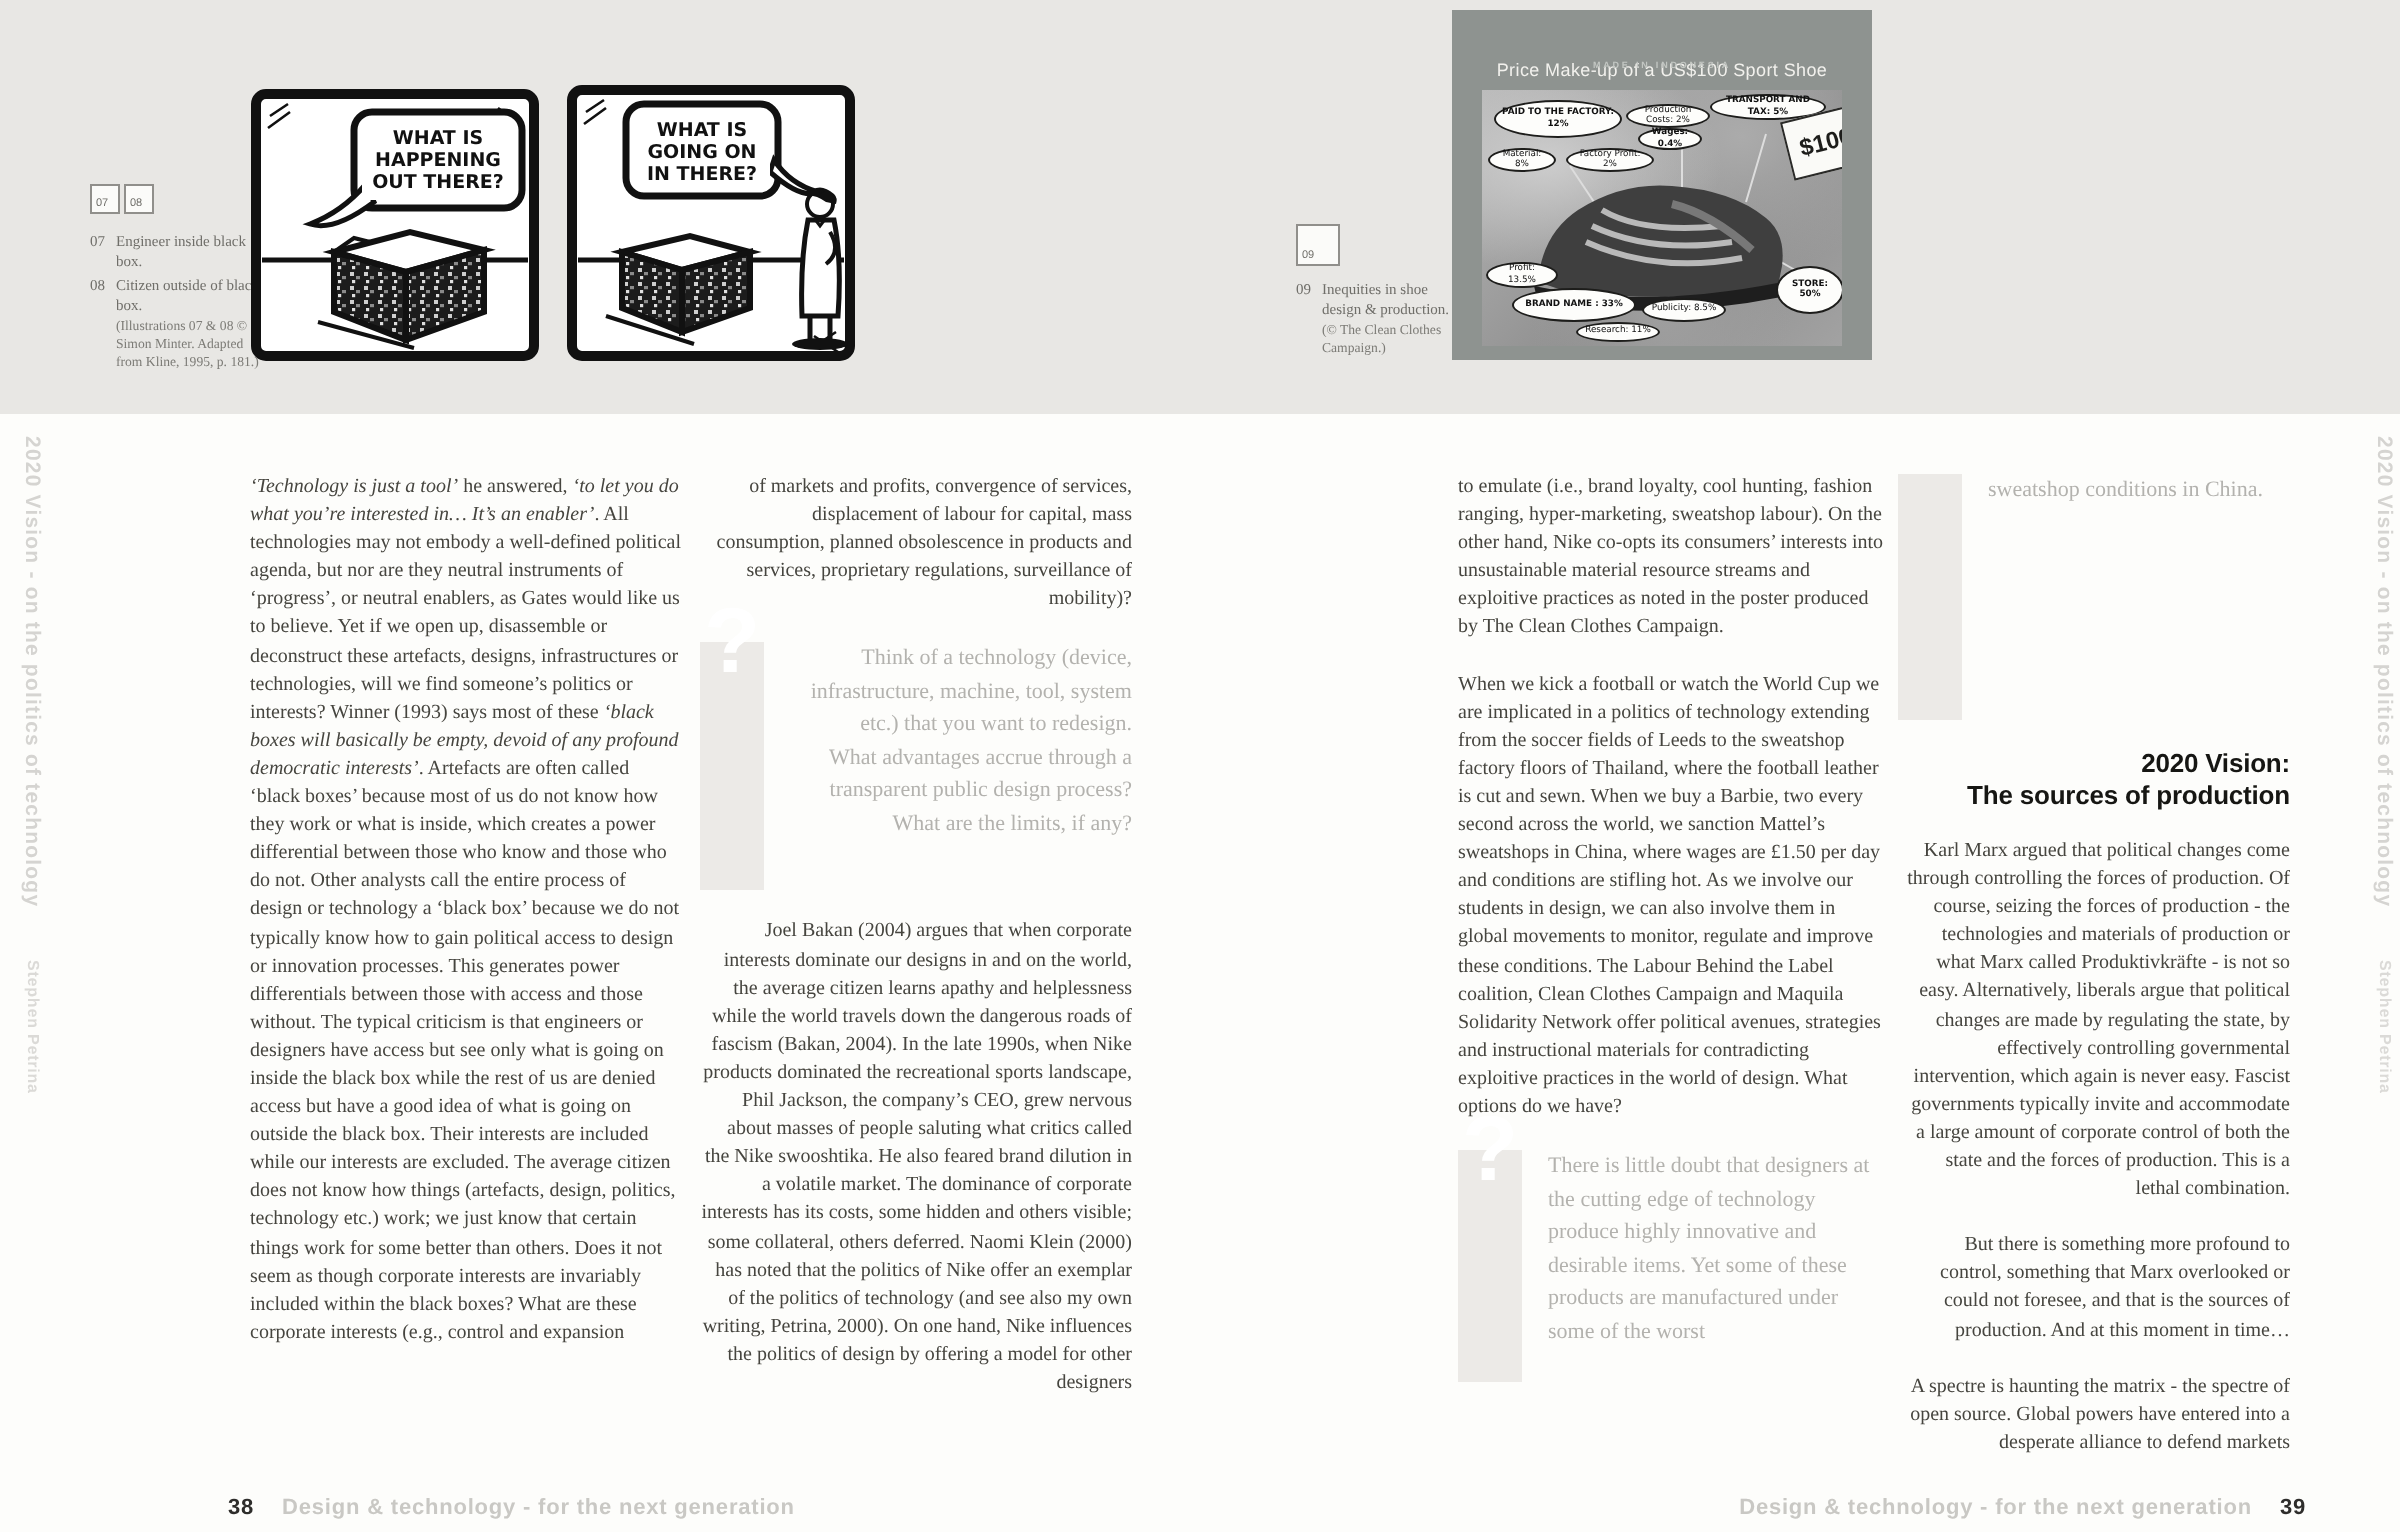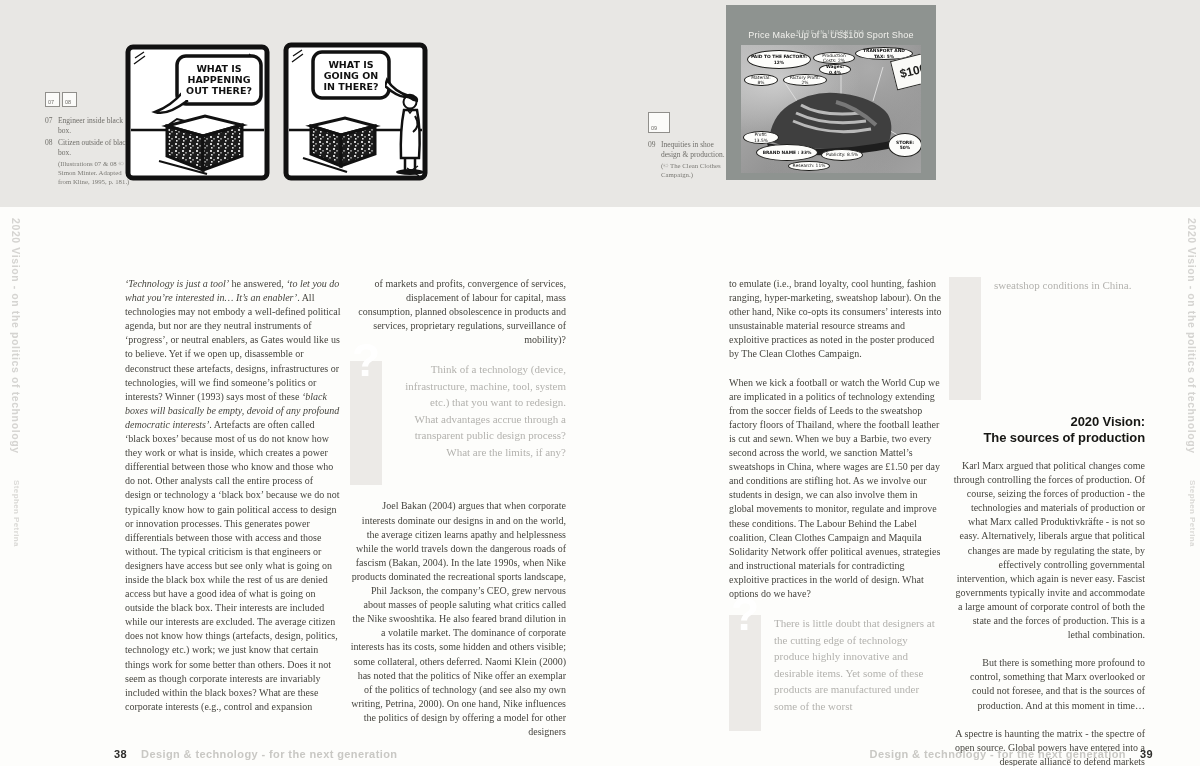--- a/index.html
+++ b/index.html
@@ -32,21 +32,21 @@
       radial-gradient(ellipse at 72% 18%, #ababab 0%, rgba(171,171,171,0) 46%),
       radial-gradient(ellipse at 50% 85%, #9f9f9f 0%, rgba(159,159,159,0) 52%),
       linear-gradient(135deg,#b6b6b6,#8d8d8d 60%,#a2a2a2);}
   .photo svg{position:absolute;left:0;top:0;}
   .bub{position:absolute;background:#fdfdfb;border:0.8px solid #1d1d1b;border-radius:50%;display:flex;align-items:center;justify-content:center;text-align:center;font-family:"DejaVu Sans",sans-serif;font-size:4.4px;line-height:1.15;color:#111;padding:1px 3px;box-sizing:border-box;}
   .bub.bold{font-weight:bold;}
   .bub.heavy{border-width:1.6px;font-weight:bold;}
   .pricetag{position:absolute;left:152px;top:11px;width:38px;height:28px;background:#fafaf7;border:1px solid #2a2a28;transform:rotate(-14deg);display:flex;align-items:center;justify-content:center;font-family:"Liberation Sans",sans-serif;font-weight:bold;font-size:12px;color:#1d1d1b;}
 
   
-  .col{position:absolute;top:237px;font-size:10px;line-height:14.1px;color:#46453f;margin-top:40px;}
+  .col{position:absolute;top:237px;font-size:10px;line-height:14.1px;color:#46453f;}
   .c1{left:125px;width:216px;}
   .c2{left:350px;width:216px;text-align:right;}
   .c3{left:729px;width:216px;}
   .c4{left:949px;width:196px;text-align:right;}
   .para{margin:0 0 14px 0;}
   .para i{font-style:italic;}
 
   .qblock{display:flex;margin:10px 0 14px 0;}
   .qbox{flex:none;width:32px;background:#eceae7;position:relative;margin-right:13px;}
   .qmark{position:absolute;left:2px;top:-8px;color:#fff;font-family:"Liberation Sans",sans-serif;font-weight:bold;font-size:46px;}

